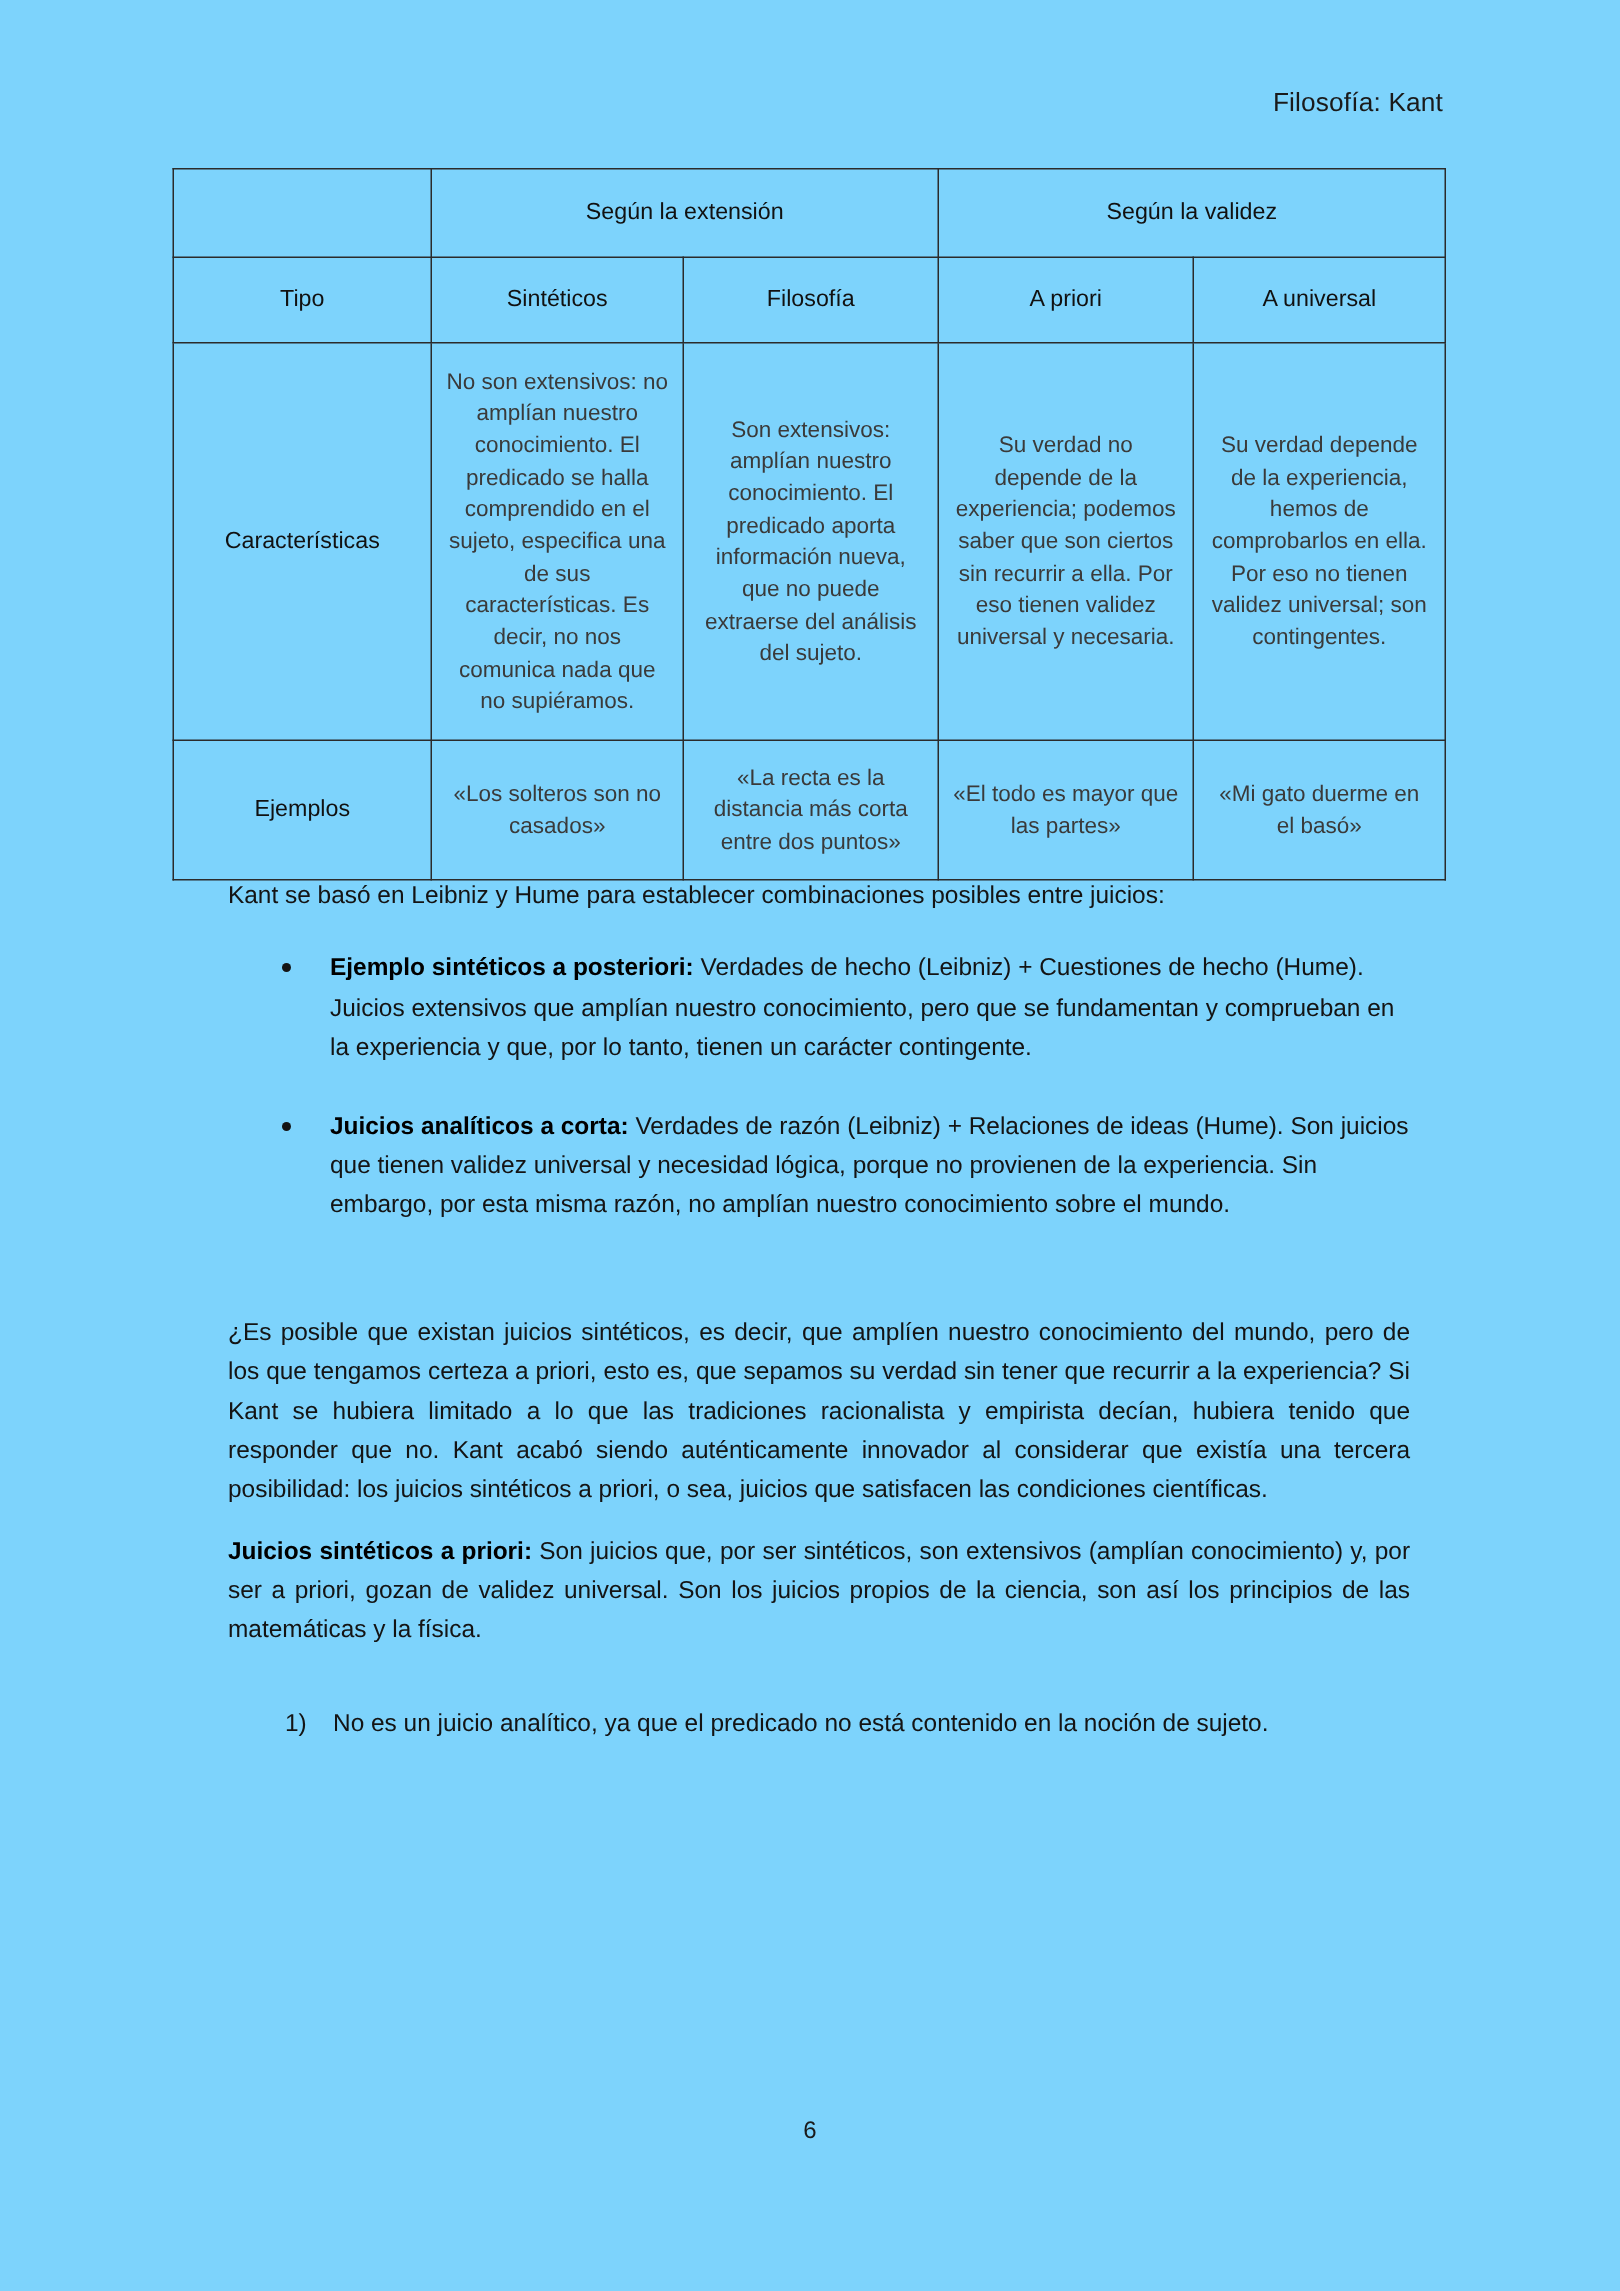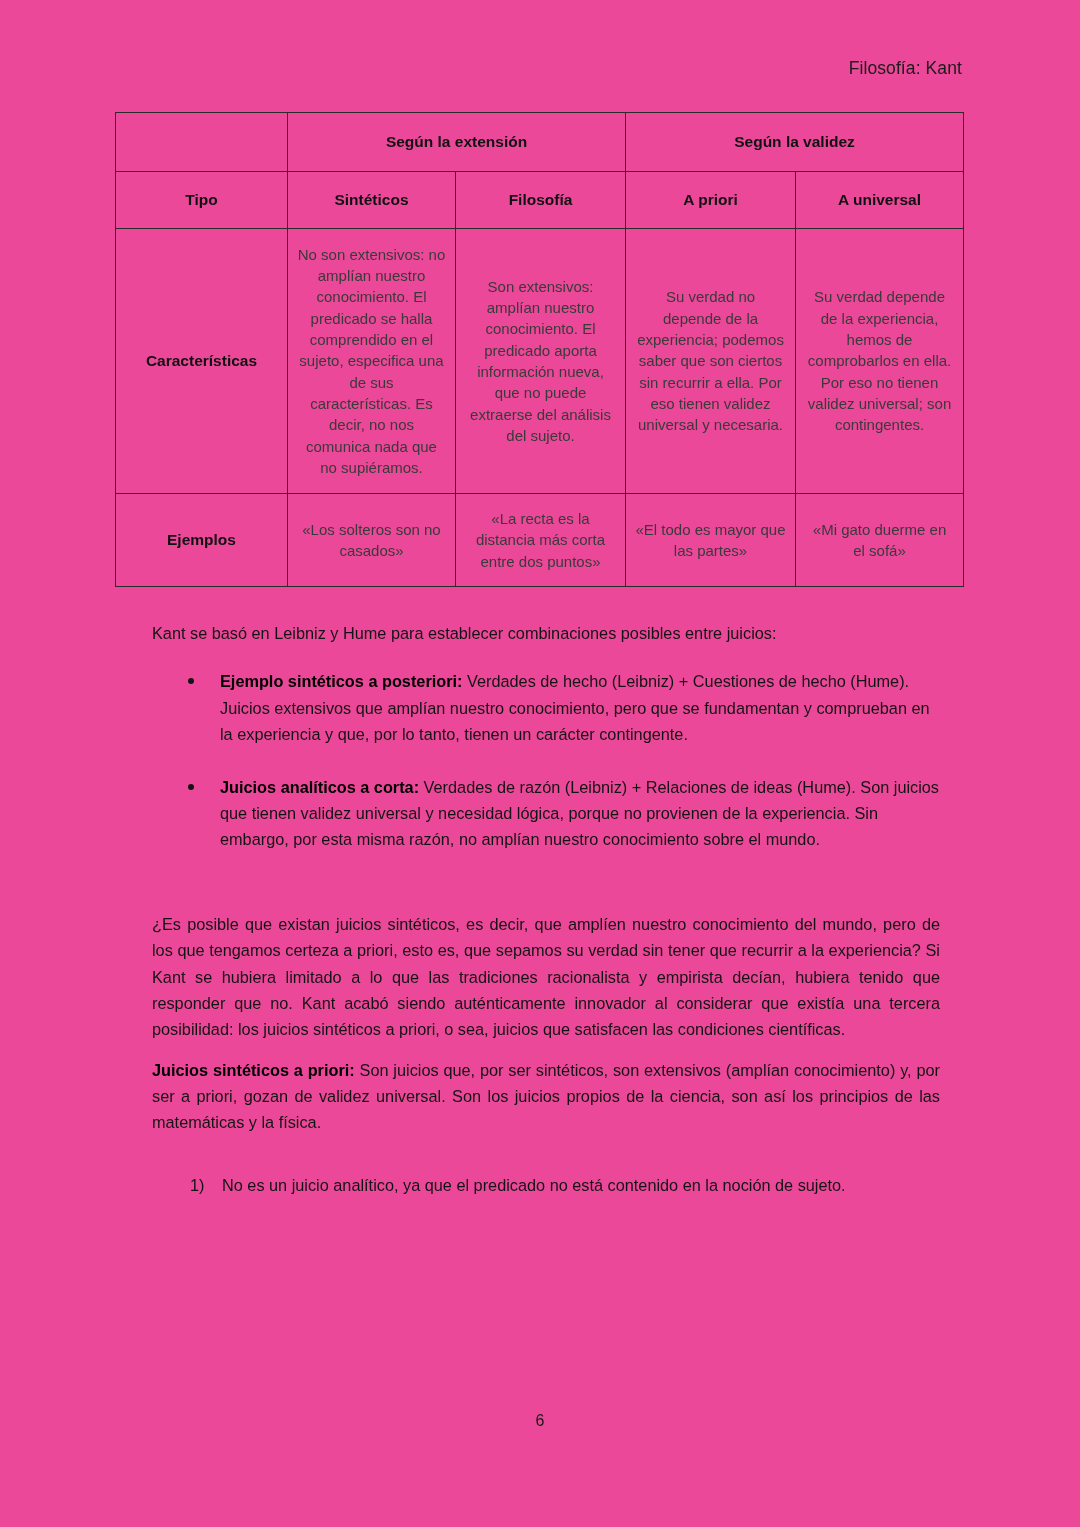--- a/index.html
+++ b/index.html
@@ -14,21 +14,21 @@
     font-family: "Liberation Sans", sans-serif;
     color: #000000;
     -webkit-font-smoothing: antialiased;
   }
 
   .page {
     position: relative;
     width: 1080px;
     height: 1527px;
     box-sizing: border-box;
-    background: #ec4899;
+    background: #7dd3fc;
     overflow: hidden;
   }
 
   
   .header {
     position: absolute;
     top: 58px;
     right: 118px;
     font-size: 17.5px;
     letter-spacing: 0.1px;
@@ -62,34 +62,34 @@
     vertical-align: middle;
     padding: 6px 9px;
     line-height: 1.42;
   }
   td.blank {
     border: none;
   }
   td.group-head,
   td.col-head,
   td.row-head {
-    font-weight: bold;
+    font-weight: normal;
     color: #111111;
     font-size: 15.5px;
   }
   td.group-head { height: 46px; }
   td.col-head   { height: 44px; }
   td.body-cell  { height: 252px; }
   td.ex-cell    { height: 80px; }
 
   
   .content {
     position: absolute;
     left: 152px;
-    top: 620px;
+    top: 584px;
     width: 788px;
     font-size: 16.3px;
     line-height: 1.62;
     color: #141414;
   }
   .para {
     margin: 0 0 0 0;
   }
   .para.justify {
     text-align: justify;
@@ -182,21 +182,21 @@
           <td class="body-cell">No son extensivos: no amplían nuestro conocimiento. El predicado se halla comprendido en el sujeto, especifica una de sus características. Es decir, no nos comunica nada que no supiéramos.</td>
           <td class="body-cell">Son extensivos: amplían nuestro conocimiento. El predicado aporta información nueva, que no puede extraerse del análisis del sujeto.</td>
           <td class="body-cell">Su verdad no depende de la experiencia; podemos saber que son ciertos sin recurrir a ella. Por eso tienen validez universal y necesaria.</td>
           <td class="body-cell">Su verdad depende de la experiencia, hemos de comprobarlos en ella. Por eso no tienen validez universal; son contingentes.</td>
         </tr>
         <tr>
           <td class="row-head">Ejemplos</td>
           <td class="ex-cell">«Los solteros son no casados»</td>
           <td class="ex-cell">«La recta es la distancia más corta entre dos puntos»</td>
           <td class="ex-cell">«El todo es mayor que las partes»</td>
-          <td class="ex-cell">«Mi gato duerme en el sofá»</td>
+          <td class="ex-cell">«Mi gato duerme en el basó»</td>
         </tr>
       </tbody>
     </table>
   </div>
 
   <div class="content">
 
     <p class="para">Kant se basó en Leibniz y Hume para establecer combinaciones posibles entre juicios:</p>
 
     <div class="spacer-md"></div>

